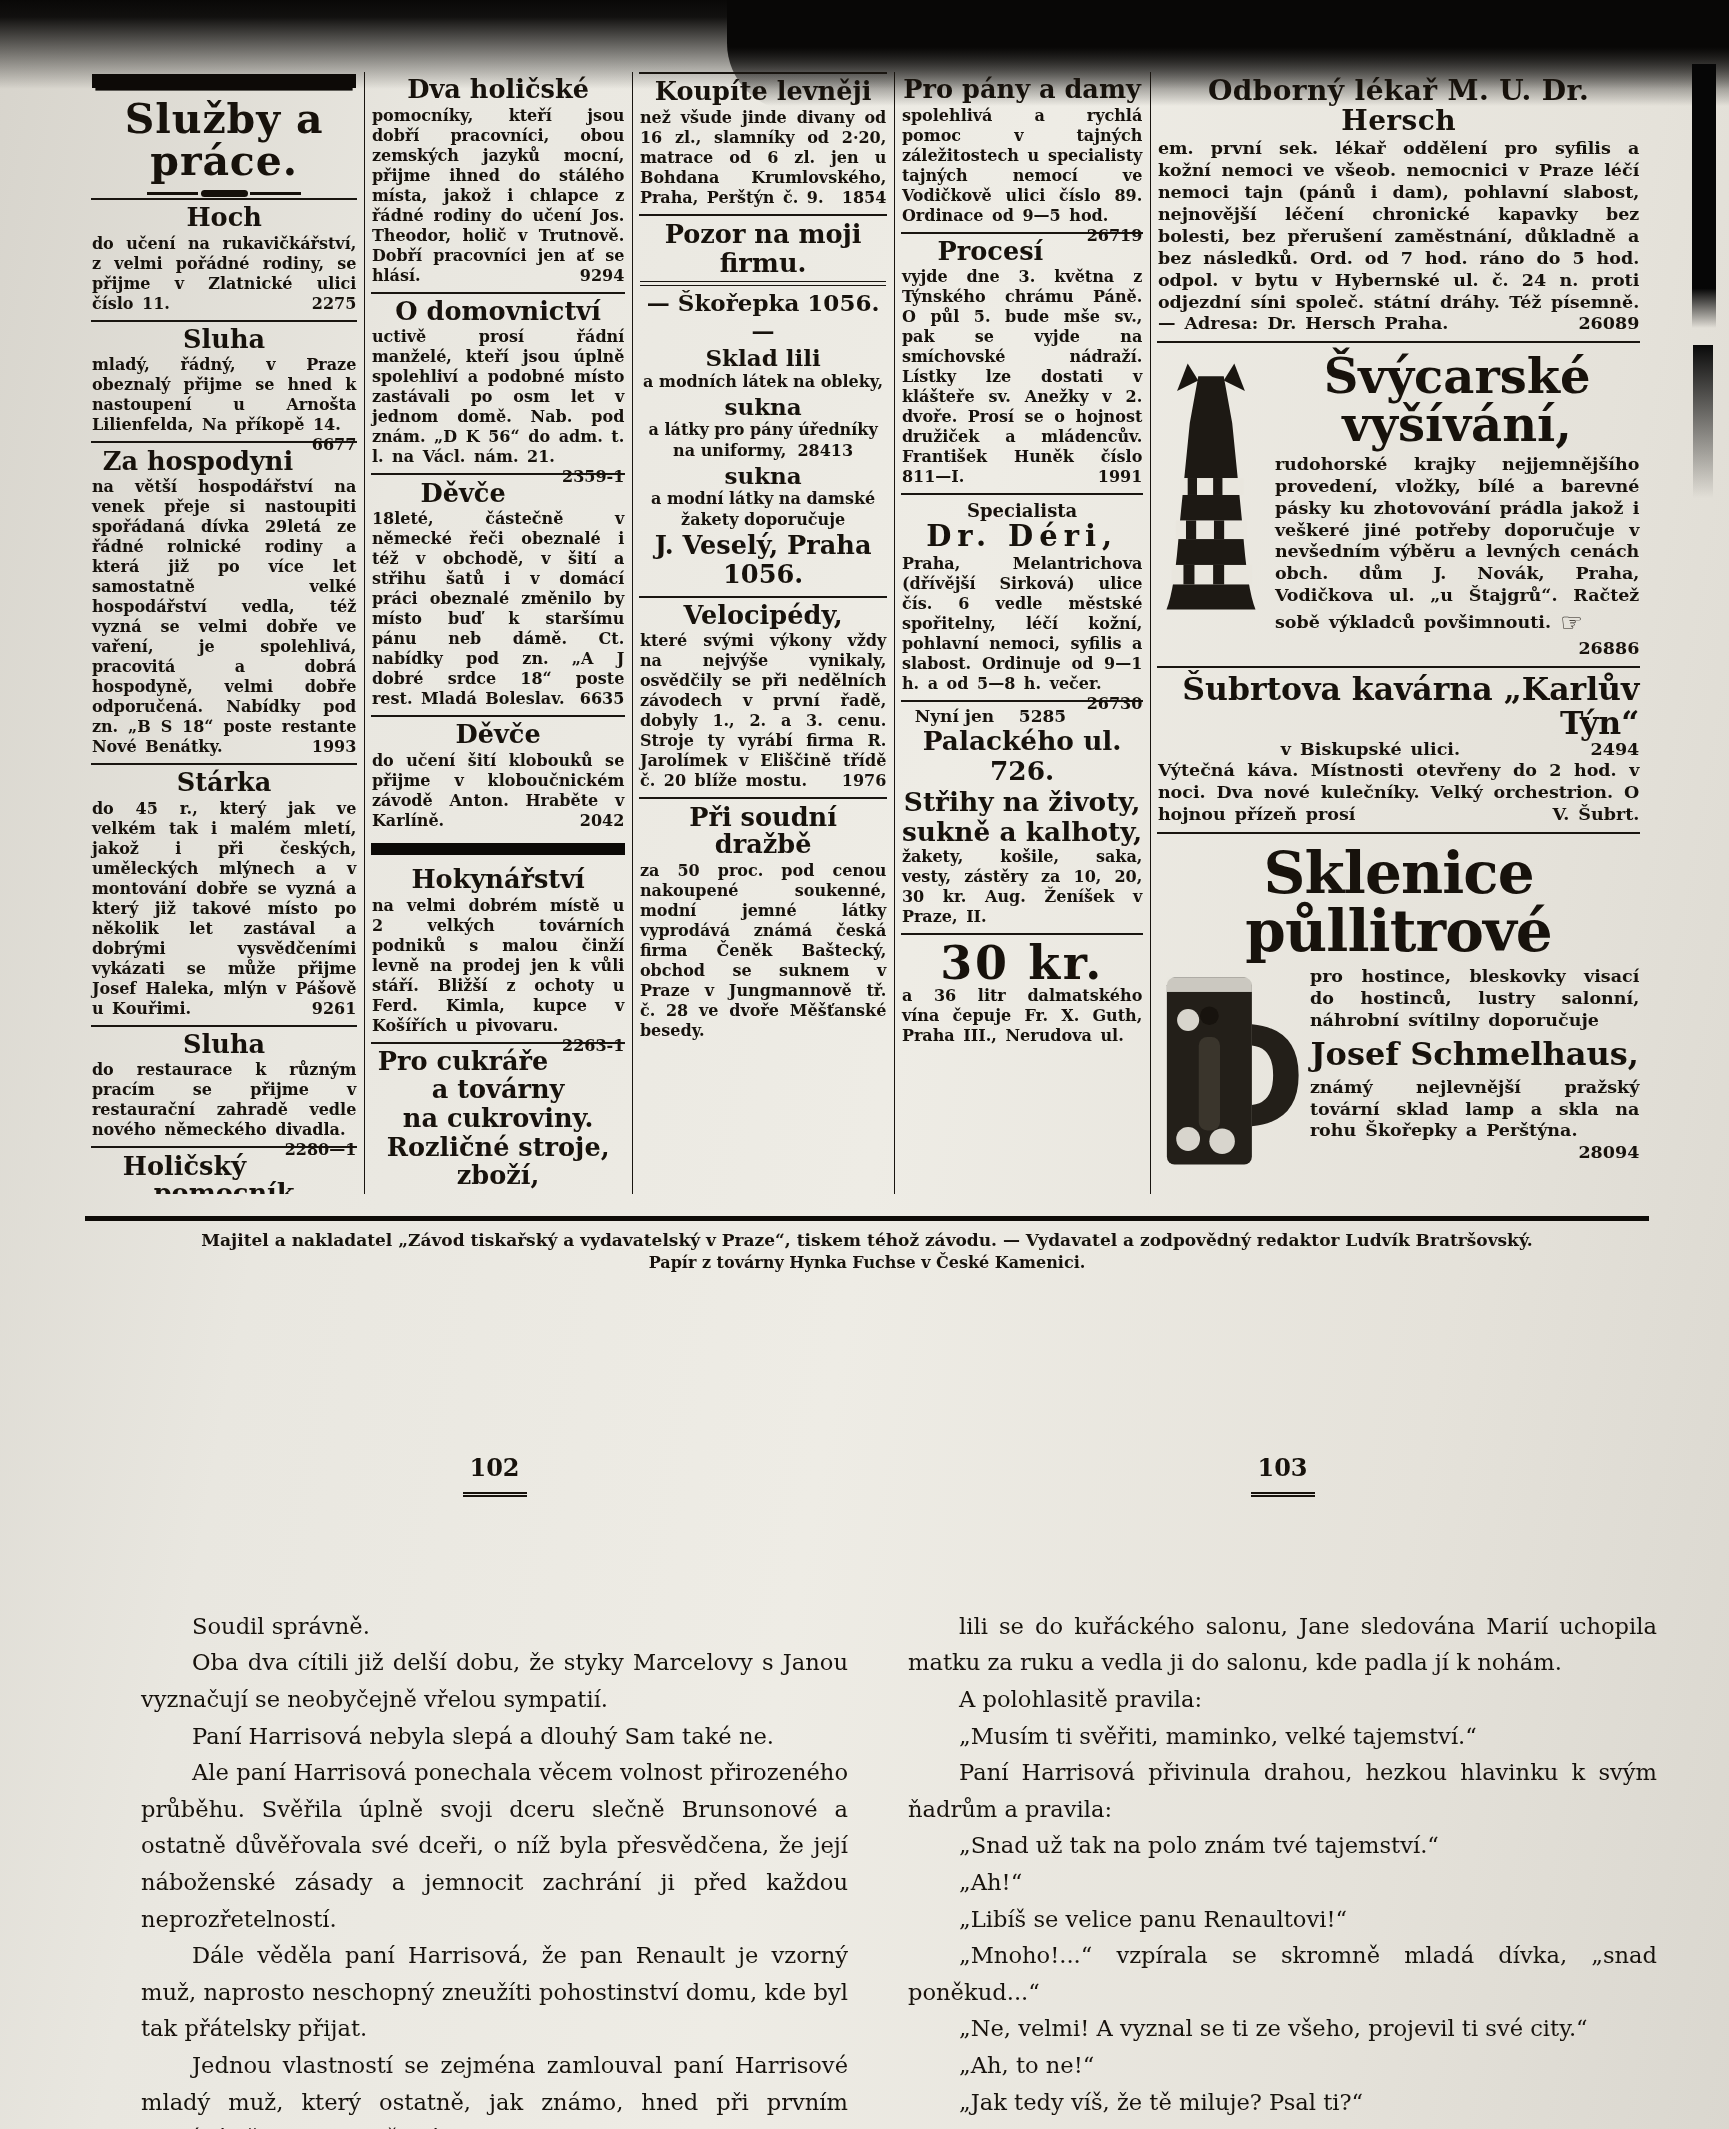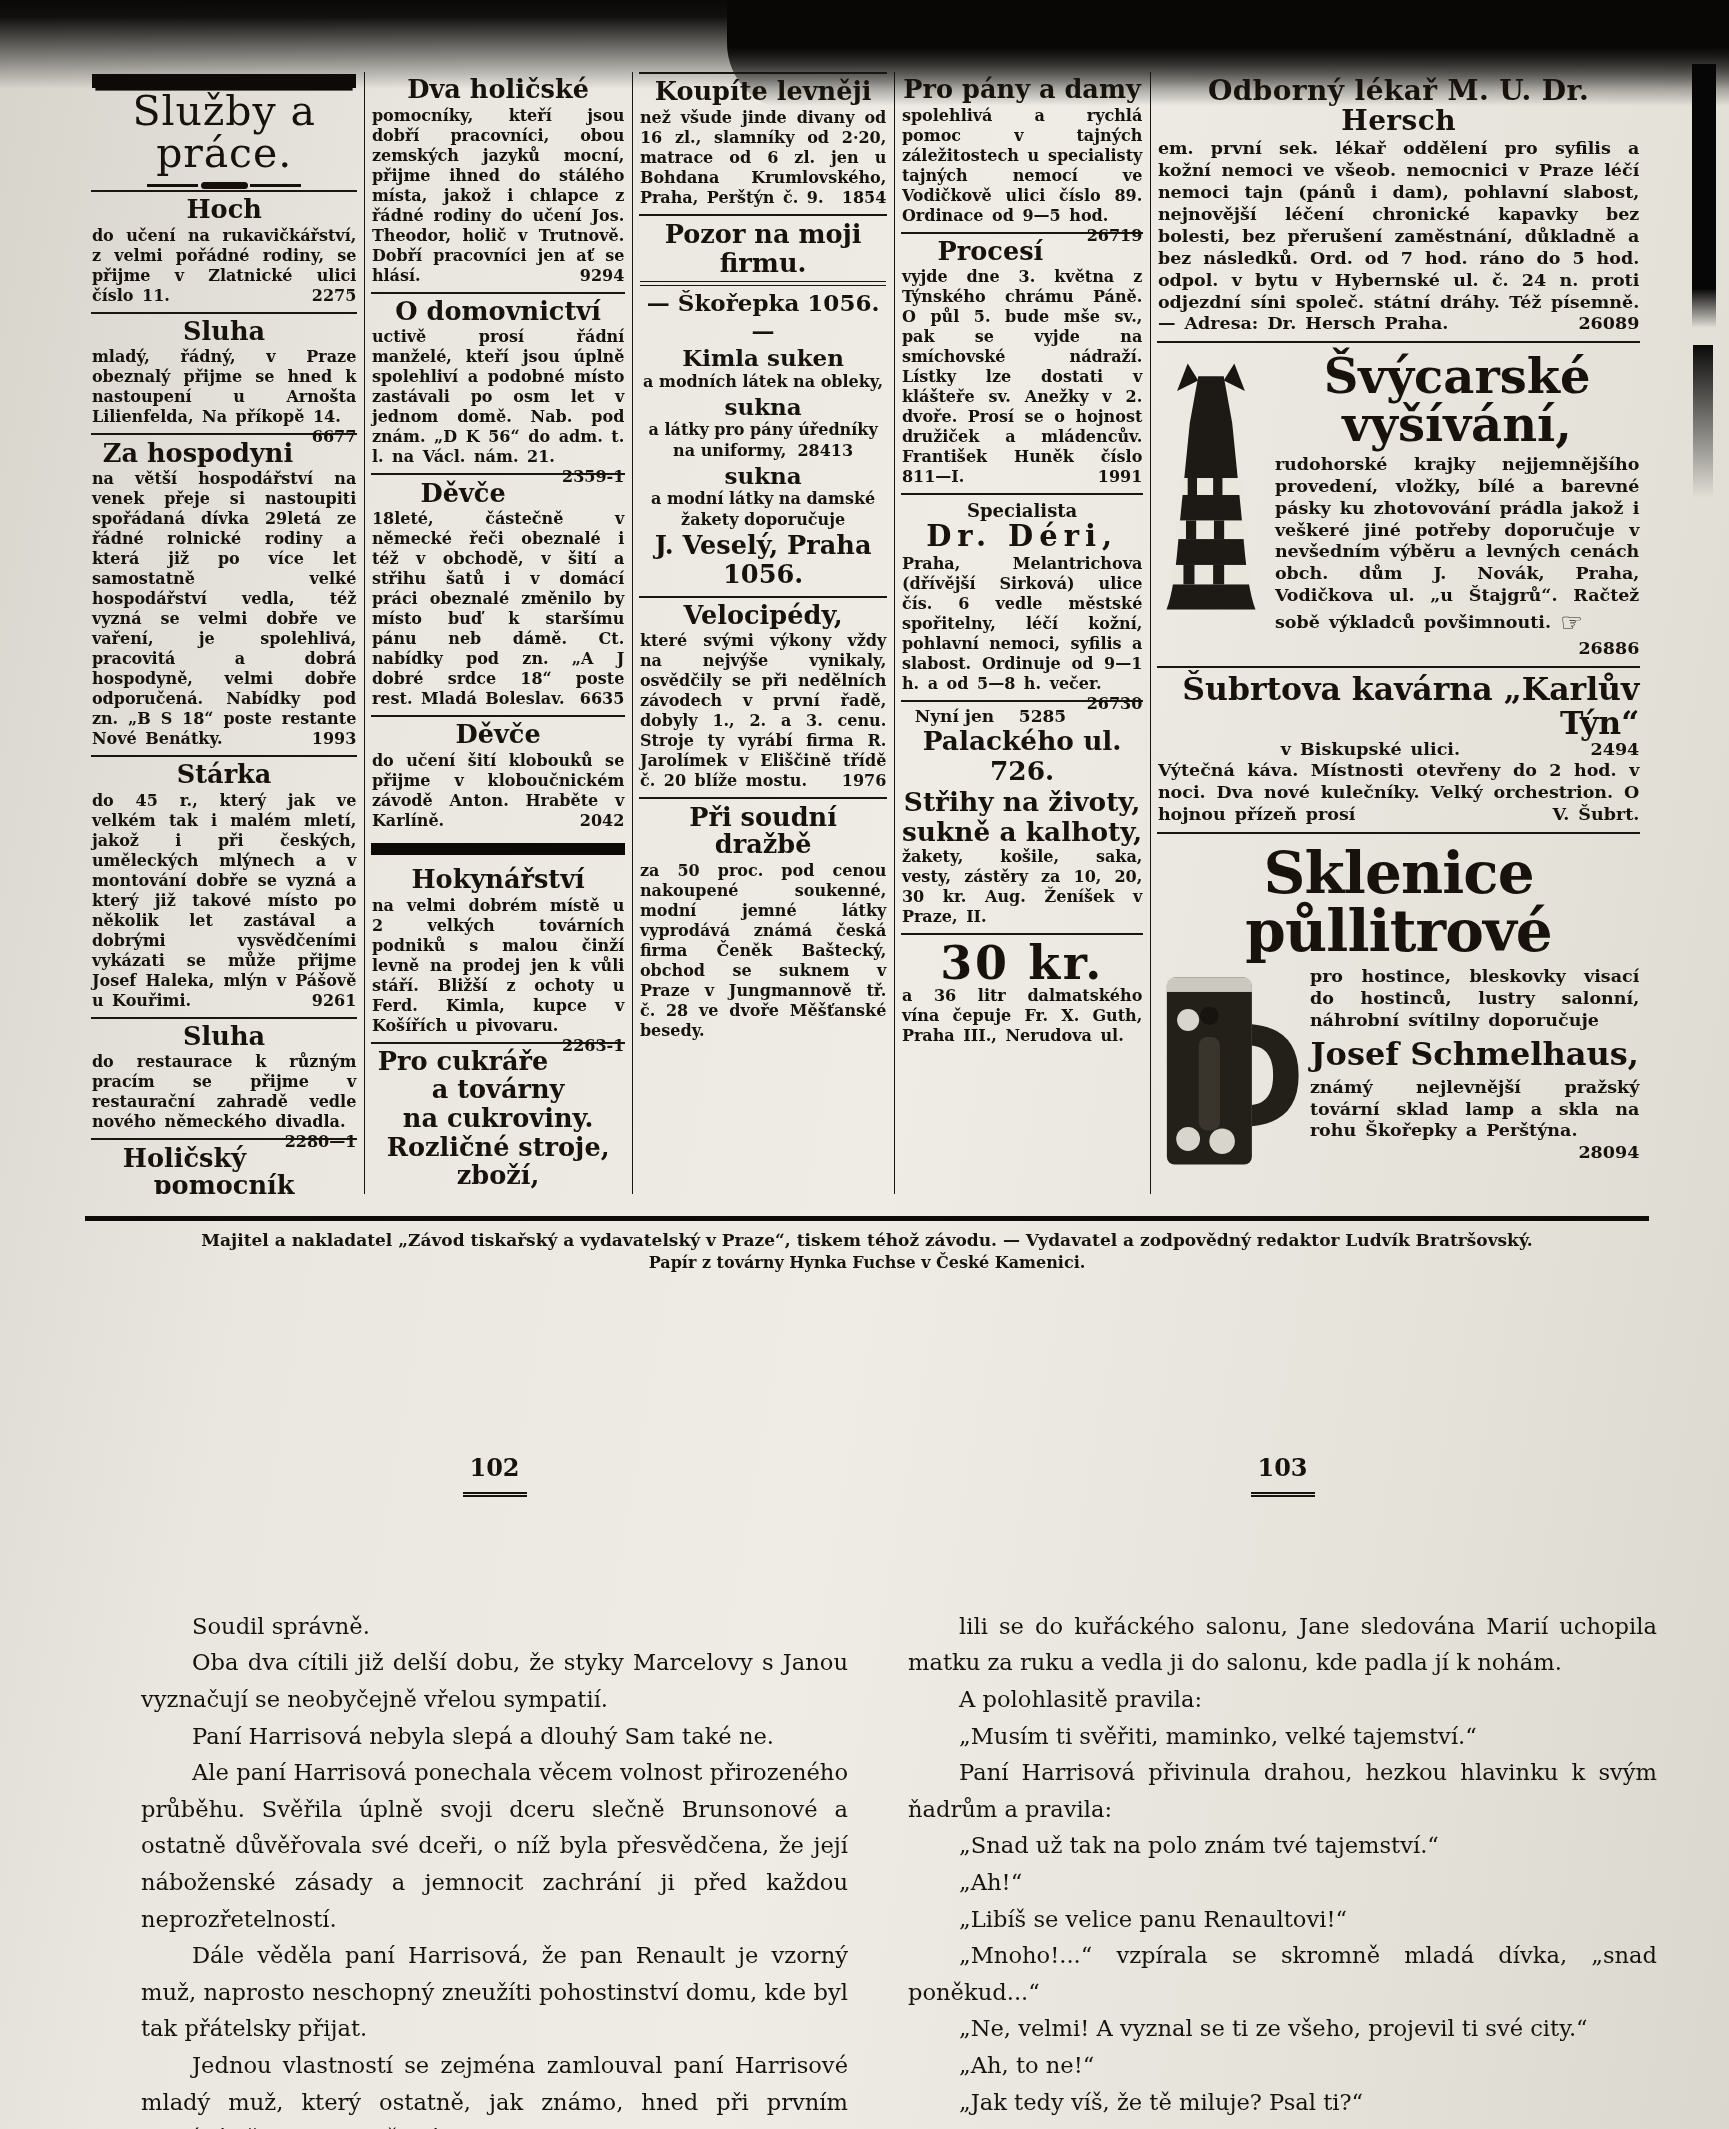--- a/index.html
+++ b/index.html
@@ -22,22 +22,22 @@
 
   
   .ads { position:absolute; top:72px; left:85px; width:1564px; height:1122px;
          display:flex; overflow:hidden; }
   .col { overflow:hidden; padding:0 6.8px 0 6px; }
   .col + .col { border-left:1.7px solid #191510; }
   .c1 { width:279px; } .c2 { width:268px; } .c3 { width:262px; } .c4 { width:256px; } .c5 { width:497px; }
 
   .masthead-bar { height:14.5px; background:#0d0a07; margin:1.7px 0.9px 0.9px;
     box-shadow:0 6px 0 -3.4px #0d0a07; }
-  .section-title { font-size:41px; font-weight:400; text-align:center; letter-spacing:0.9px;
-    margin-top:3px; line-height:1.02; }
+  .section-title { font-size:41px; font-weight:700; text-align:center; letter-spacing:0.9px;
+    margin-top:11px; line-height:1.02; }
   .ornament { display:flex; align-items:center; justify-content:center; margin:6.8px auto 0.9px; }
   .ornament::before,.ornament::after { content:""; width:51px; height:3px; background:#15100a; }
   .ornament .knot { width:47px; height:7.7px; background:#15100a; border-radius:4.3px; margin:0 2.6px; }
 
   .ad { border-top:2.1px solid #191510; padding:4.3px 0.9px 6px; }
   .ad.no-rule { border-top:none; }
   .h1 { font-size:25.6px; font-weight:700; text-align:center; line-height:1.08; margin-bottom:1.7px; }
   .h1.big { font-size:29px; }
   .kicker { font-size:18px; font-weight:700; text-align:center; }
   .body { font-size:16px; font-weight:700; line-height:1.25; text-align:justify; word-spacing:3px; }
@@ -160,21 +160,21 @@
 
   <div class="col c3">
     <div class="ad">
       <div class="h1">Koupíte levněji</div>
       <p class="body"><span>než všude jinde divany od 16 zl., slamníky od 2·20, matrace od 6 zl. jen u Bohdana Krumlovského, Praha, Perštýn č. 9.</span><span class="num">1854</span></p>
     </div>
     <div class="ad">
       <div class="line-big">Pozor na moji firmu.</div>
       <div class="rule-double"></div>
       <div class="line-mid">— Škořepka 1056. —</div>
-      <div class="line-mid">Kimla suken</div>
+      <div class="line-mid">Sklad lili</div>
       <div class="line-sm">a modních látek na obleky,</div>
       <div class="line-mid">sukna</div>
       <div class="line-sm">a látky pro pány úředníky</div>
       <div class="line-sm"><span>na uniformy,</span>&nbsp;&nbsp;<span>28413</span></div>
       <div class="line-mid">sukna</div>
       <div class="line-sm">a modní látky na damské</div>
       <div class="line-sm">žakety doporučuje</div>
       <div class="line-big">J. Veselý, Praha 1056.</div>
     </div>
     <div class="ad">

